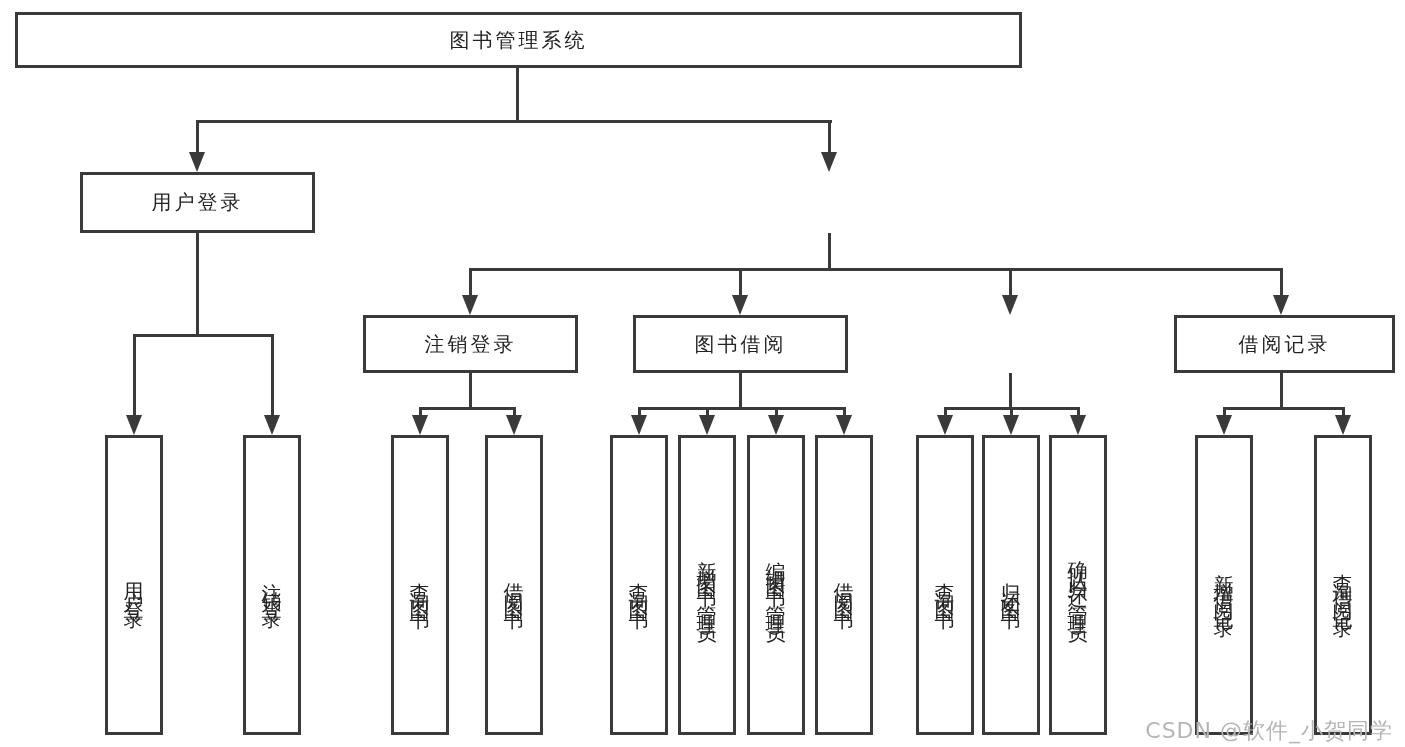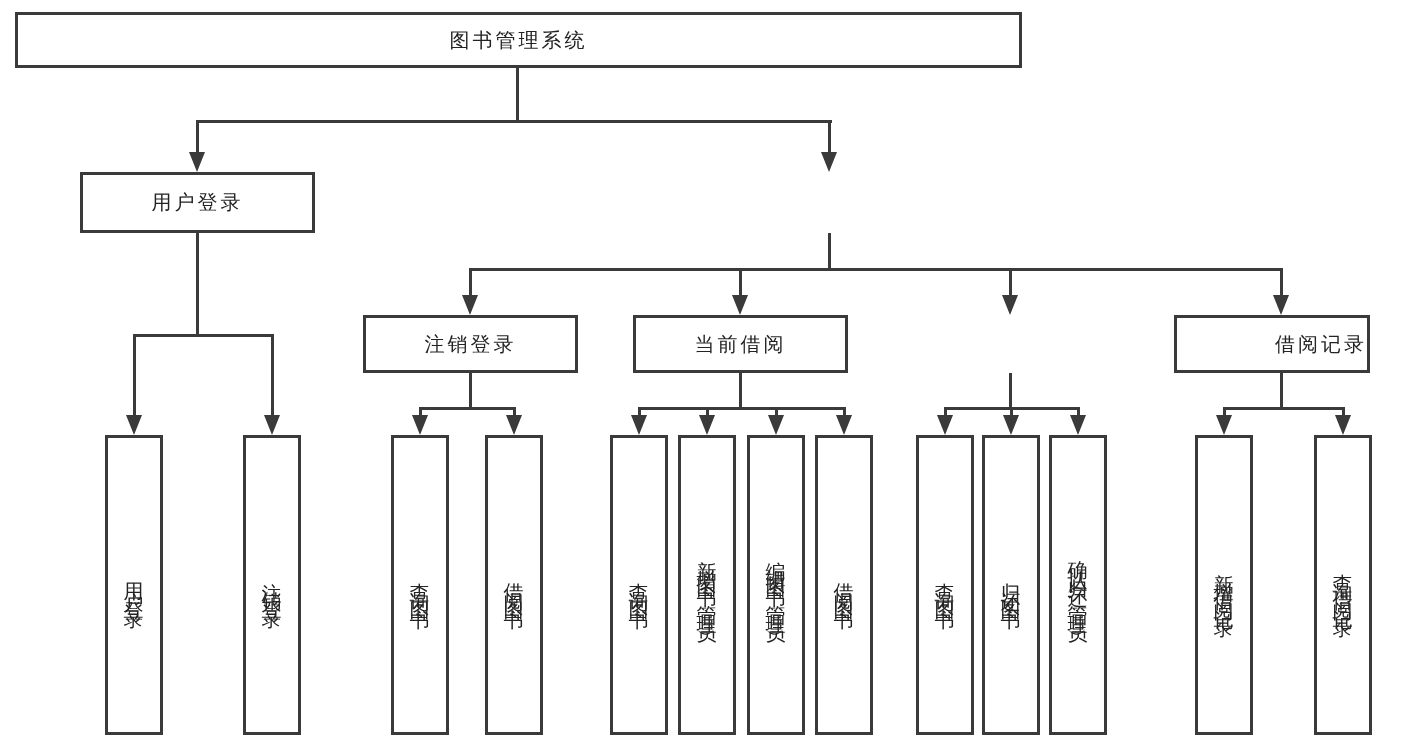--- a/index.html
+++ b/index.html
@@ -21,21 +21,21 @@
   .watermark { position:absolute; top:716px; right:12px; font-size:22px;
                color:#b5b5b5; letter-spacing:1px; white-space:nowrap; }
 
   
   #root      { left:15px;  top:12px;  width:1007px; height:56px; }
   #l2-user   { left:80px;  top:172px; width:235px;  height:61px; }
   #l2-book   { left:711px; top:172px; width:236px;  height:61px; }
   #l3-new    { left:363px; top:315px; width:215px;  height:58px; }
   #l3-borrow { left:633px; top:315px; width:215px;  height:58px; }
   #l3-cur    { left:903px; top:315px; width:215px;  height:58px; }
-  #l3-rec    { left:1174px;top:315px; width:196px;  height:58px;justify-content:flex-end; }
+  #l3-rec    { left:1174px;top:315px; width:221px;  height:58px; }
   #leaf-ul0 { left:105px; }  #leaf-ul1 { left:243px; }
   #leaf-nb0 { left:391px; }  #leaf-nb1 { left:485px; }
   #leaf-bb0 { left:610px; }  #leaf-bb1 { left:678px; }
   #leaf-bb2 { left:747px; }  #leaf-bb3 { left:815px; }
   #leaf-cb0 { left:916px; }  #leaf-cb1 { left:982px; }  #leaf-cb2 { left:1049px; }
   #leaf-br0 { left:1195px; } #leaf-br1 { left:1314px; }
 </style>
 </head>
 <body>
 
@@ -46,21 +46,21 @@
   </div>
 
   <div class="box hbox" id="l2-user">
     <span>用户登录</span>
   </div>
 
   <div class="box hbox" id="l3-new">
     <span>注销登录</span>
   </div>
   <div class="box hbox" id="l3-borrow">
-    <span>当前借阅</span>
+    <span>图书借阅</span>
   </div>
   <div class="box hbox" id="l3-rec">
     <span>借阅记录</span>
   </div>
 
   <div class="box leaf" id="leaf-ul0">
     <span class="vtext">用户登录</span>
   </div>
   <div class="box leaf" id="leaf-ul1">
     <span class="vtext">注销登录</span>
@@ -155,14 +155,15 @@
   <div class="arrow" style="left:1003px;top:415px;"></div>
   <div class="arrow" style="left:1070px;top:415px;"></div>
 
   <div class="vl" style="left:1280px;top:373px;height:37px;"></div>
   <div class="hl" style="left:1223px;top:407px;width:122px;"></div>
   <div class="vl" style="left:1223px;top:407px;height:12px;"></div>
   <div class="vl" style="left:1342px;top:407px;height:12px;"></div>
   <div class="arrow" style="left:1216px;top:415px;"></div>
   <div class="arrow" style="left:1335px;top:415px;"></div>
 
+  <div class="watermark" style="color: rgb(181, 181, 181);">CSDN @软件_小贺同学</div>
 
 </div>
 
 </body></html>

